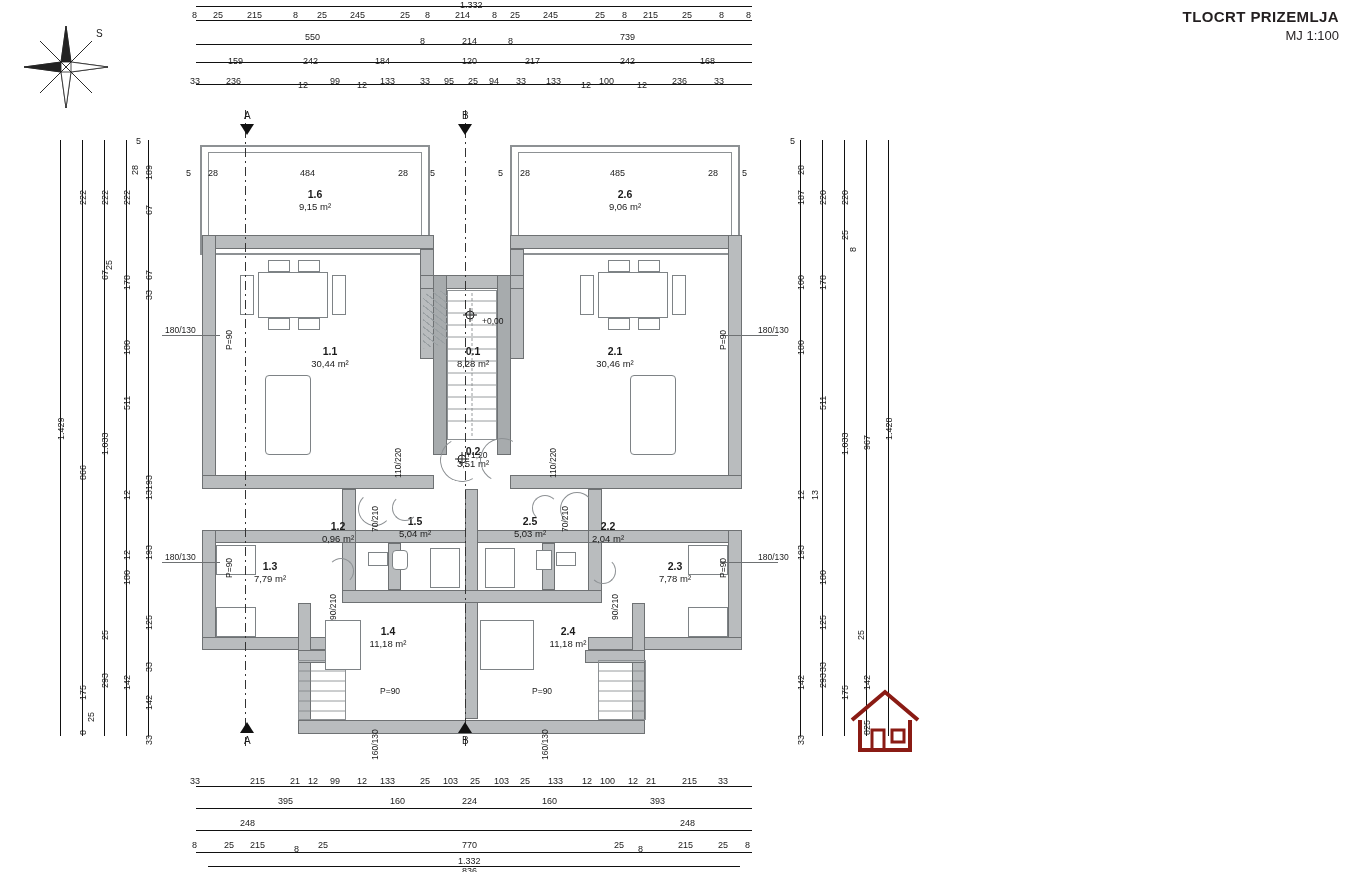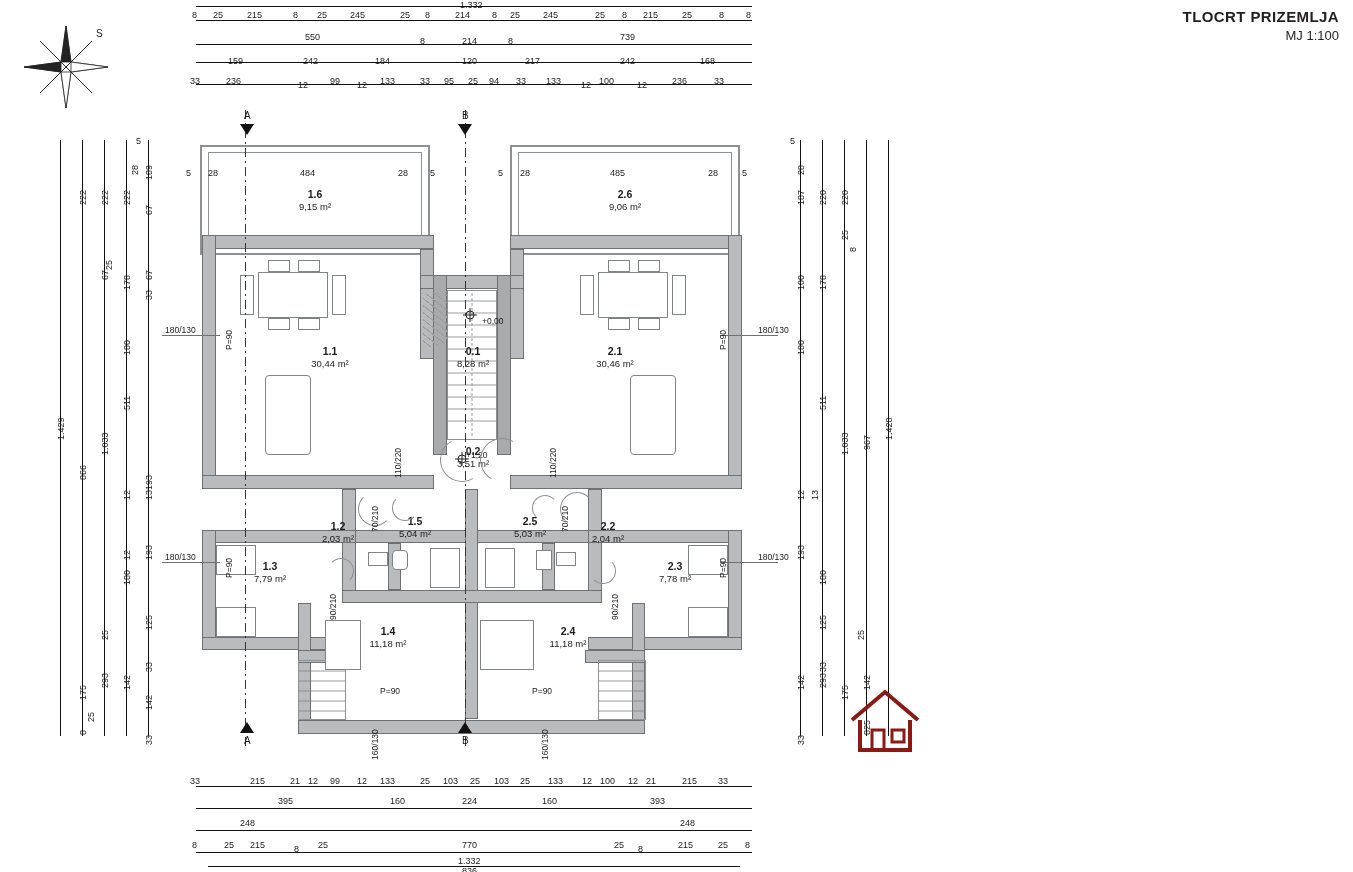--- a/index.html
+++ b/index.html
@@ -348,21 +348,21 @@
           <line x1="0" y1="20" x2="46" y2="20"></line>
         <line x1="0" y1="30" x2="46" y2="30"></line>
           <line x1="0" y1="40" x2="46" y2="40"></line>
         <line x1="0" y1="50" x2="46" y2="50"></line>
       </g>
     </svg>
   </div>
 
   <div class="rlabel" style="left:118px;top:400px;width:80px;">
     <b>1.2</b><br>
-    <span>2,03 m²</span>
+    <span>0,96 m²</span>
   </div>
   <div class="rlabel" style="left:195px;top:395px;width:80px;">
     <b>1.5</b><br>
     <span>5,04 m²</span>
   </div>
   <div class="rlabel" style="left:310px;top:395px;width:80px;">
     <b>2.5</b><br>
     <span>5,03 m²</span>
   </div>
   <div class="rlabel" style="left:388px;top:400px;width:80px;">

